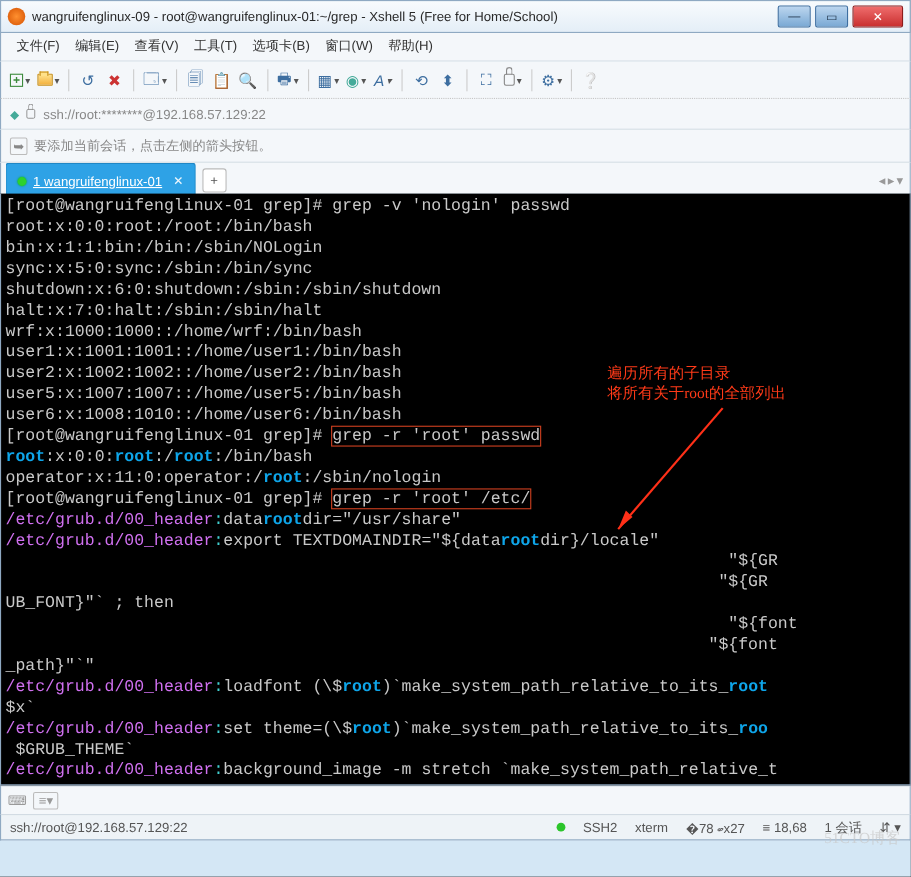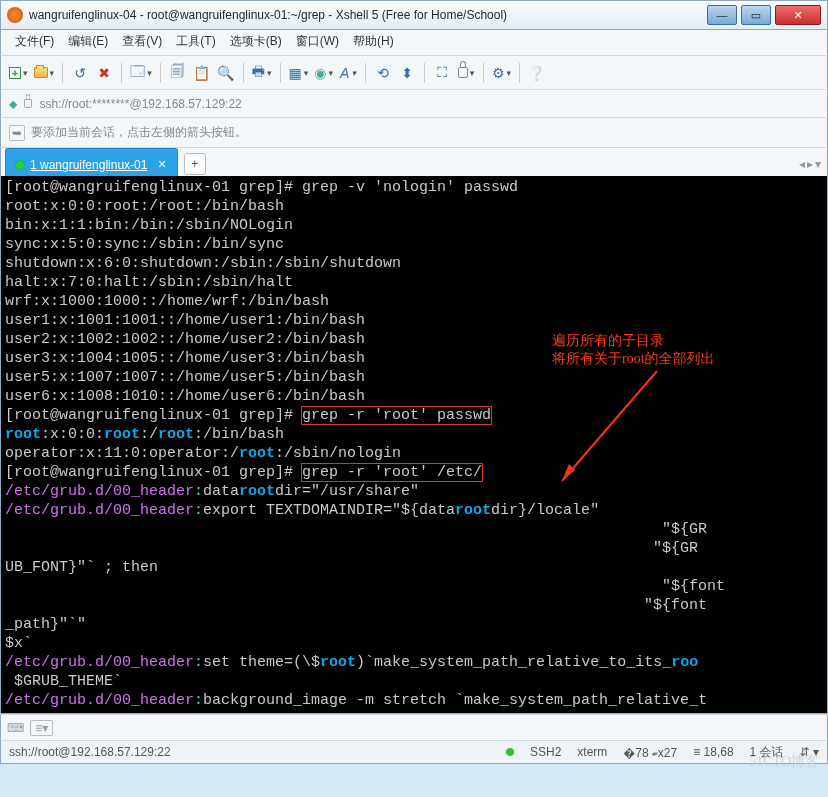--- a/index.html
+++ b/index.html
@@ -42,21 +42,21 @@
 .folder-ico { width:14px; height:11px; background: linear-gradient(#ffe18a,#f3b13e); border:1px solid #c8901a; border-radius:1px; position:relative; }
 .folder-ico::before { content:""; position:absolute; top:-3px; left:1px; width:6px; height:3px; background:#ffe18a; border:1px solid #c8901a; border-bottom:none; }
 .lock-ico { color: #555; width:10px; height:11px; border:1.5px solid #888; border-radius:2px; position:relative; }
 .lock-ico::before { content:""; position:absolute; top:-7px; left:1px; width:4px; height:6px; border:1.5px solid #888; border-bottom:none; border-radius:3px 3px 0 0; }
 </style>
 </head>
 <body>
 
 <div class="titlebar">
   <div class="ico"></div>
-  <div class="title">wangruifenglinux-04 - root@wangruifenglinux-01:~/grep - Xshell 5 (Free for Home/School)</div>
+  <div class="title">wangruifenglinux-09 - root@wangruifenglinux-01:~/grep - Xshell 5 (Free for Home/School)</div>
   <div class="win-btns">
     <div class="win-btn">—</div>
     <div class="win-btn">▭</div>
     <div class="win-btn close">✕</div>
   </div>
 </div>
 
 <div class="menubar">
   <div>文件(F)</div>
   <div>编辑(E)</div>
@@ -141,35 +141,35 @@
   </div>
 <div class="line"><span>[root@wangruifenglinux-01 grep]# </span><span>grep -v 'nologin' passwd</span></div>
     <div class="line">root:x:0:0:root:/root:/bin/bash</div>
     <div class="line">bin:x:1:1:bin:/bin:/sbin/NOLogin</div>
     <div class="line">sync:x:5:0:sync:/sbin:/bin/sync</div>
     <div class="line">shutdown:x:6:0:shutdown:/sbin:/sbin/shutdown</div>
     <div class="line">halt:x:7:0:halt:/sbin:/sbin/halt</div>
     <div class="line">wrf:x:1000:1000::/home/wrf:/bin/bash</div>
     <div class="line">user1:x:1001:1001::/home/user1:/bin/bash</div>
     <div class="line">user2:x:1002:1002::/home/user2:/bin/bash</div>
-    <div class="line">user3:x:1004:1005::/home/user3:/bin/bash</div>
     <div class="line">user5:x:1007:1007::/home/user5:/bin/bash</div>
     <div class="line">user6:x:1008:1010::/home/user6:/bin/bash</div>
     <div class="line"><span>[root@wangruifenglinux-01 grep]# </span><span class="hl">grep -r 'root' passwd</span></div>
     <div class="line"><span class="red">root</span><span>:x:0:0:</span><span class="red">root</span><span>:/</span><span class="red">root</span><span>:/bin/bash</span></div>
     <div class="line"><span>operator:x:11:0:operator:/</span><span class="red">root</span><span>:/sbin/nologin</span></div>
     <div class="line"><span>[root@wangruifenglinux-01 grep]# </span><span class="hl">grep -r 'root' /etc/</span></div>
     <div class="line"><span class="mag">/etc/grub.d/00_header</span><span class="cyan">:</span><span>data</span><span class="red">root</span><span>dir="/usr/share"</span></div>
     <div class="line"><span class="mag">/etc/grub.d/00_header</span><span class="cyan">:</span><span>export TEXTDOMAINDIR="${data</span><span class="red">root</span><span>dir}/locale"</span></div>
     <div class="line" style="text-align: left;"><span style="visibility: hidden;">xxxxxxxxxxxxxxxxxxxxxxxxxxxxxxxxxxxxxxxxxxxxxxxxxxxxxxxxxxxxxxxxxxxxxxxx</span><span> "${GR</span></div>
     <div class="line"><span class="mag"></span><span></span><span>                                                                        "${GR</span></div>
     <div class="line">UB_FONT}"` ; then</div>
     <div class="line" style="text-align: left;"><span style="visibility: hidden;">xxxxxxxxxxxxxxxxxxxxxxxxxxxxxxxxxxxxxxxxxxxxxxxxxxxxxxxxxxxxxxxxxxxxxxxx</span><span> "${font</span></div>
     <div class="line"><span></span><span></span><span>                                                                       "${font</span></div>
     <div class="line">_path}"`"</div>
+    <div class="line"><span class="mag">/etc/grub.d/00_header</span><span class="cyan">:</span><span>loadfont (\$</span><span class="red">root</span><span>)`make_system_path_relative_to_its_</span><span class="red">root</span><span></span></div>
     <div class="line">$x`</div>
     <div class="line"><span class="mag">/etc/grub.d/00_header</span><span class="cyan">:</span><span>set theme=(\$</span><span class="red">root</span><span>)`make_system_path_relative_to_its_</span><span class="red">roo</span><span></span></div>
     <div class="line"> $GRUB_THEME`</div>
     <div class="line"><span class="mag">/etc/grub.d/00_header</span><span class="cyan">:</span><span>background_image -m stretch `make_system_path_relative_t</span></div>
   </div>
 
 <div class="sendbar">
   <span>⌨</span>
   <span style="border:1px solid #bbb;padding:0 4px;border-radius:2px">≡▾</span>
 </div>

